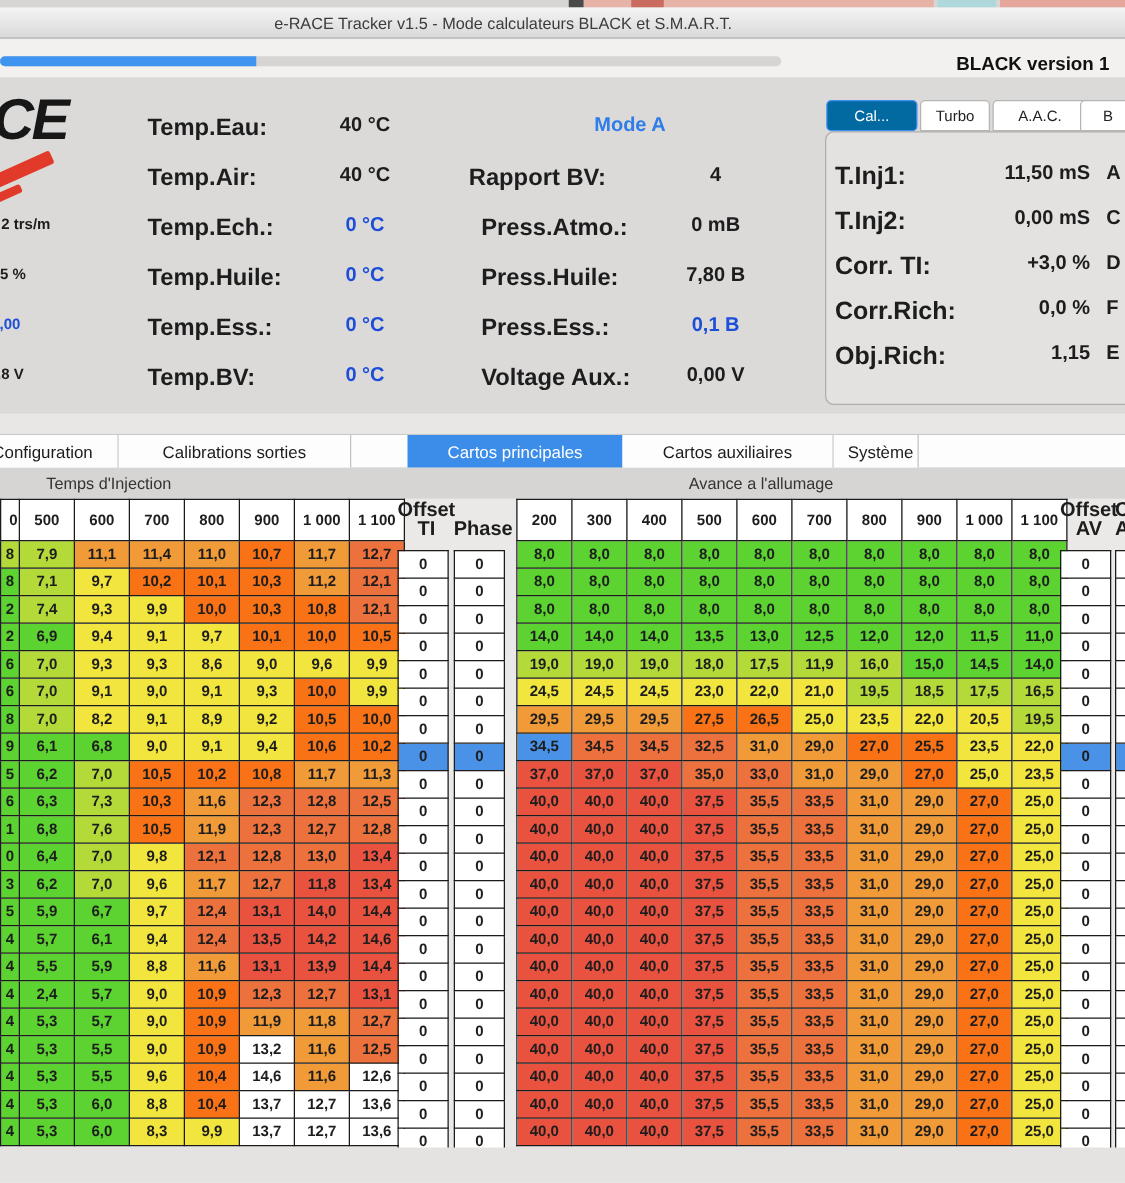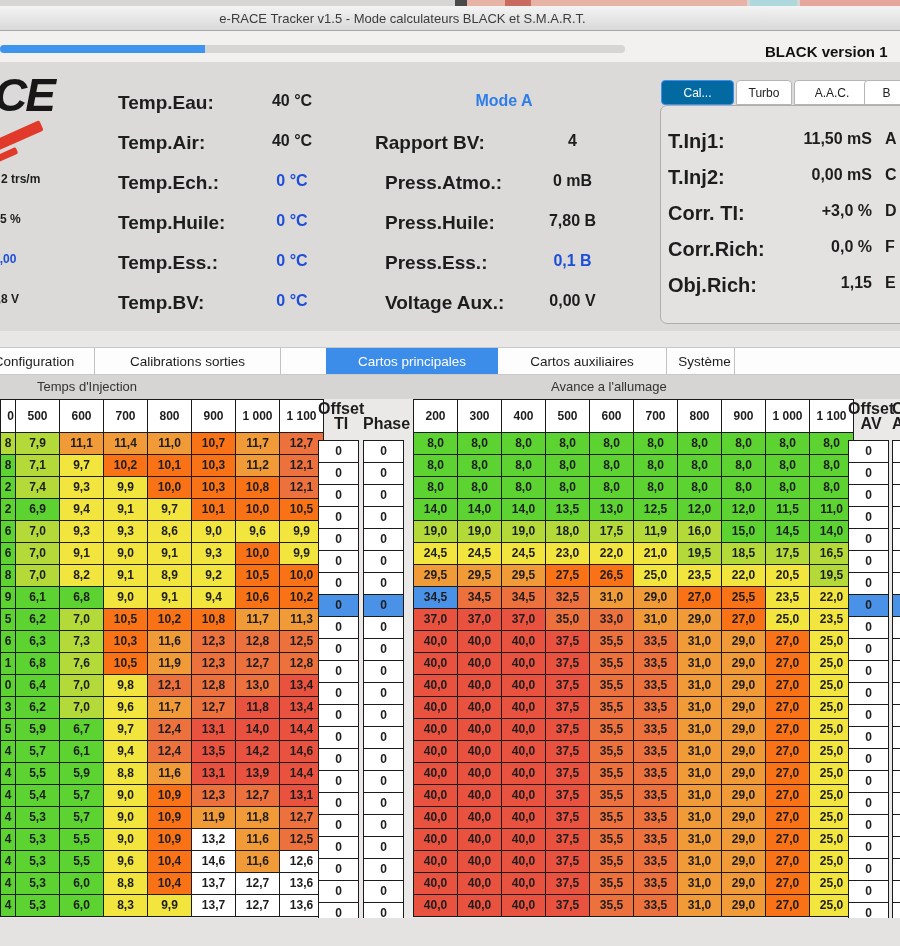--- a/index.html
+++ b/index.html
@@ -359,21 +359,21 @@
             <td class="c-g">5,5</td>
             <td class="c-g">5,9</td>
             <td class="c-y">8,8</td>
             <td class="c-o">11,6</td>
             <td class="c-r">13,1</td>
             <td class="c-r">13,9</td>
             <td class="c-r">14,4</td>
           </tr>
           <tr>
             <td class="cutcell c-g">4</td>
-            <td class="c-g">5,4</td>
+            <td class="c-g">2,4</td>
             <td class="c-g">5,7</td>
             <td class="c-y">9,0</td>
             <td class="c-oy">10,9</td>
             <td class="c-or">12,3</td>
             <td class="c-or">12,7</td>
             <td class="c-r">13,1</td>
           </tr>
           <tr>
             <td class="cutcell c-g">4</td>
             <td class="c-g">5,3</td>

